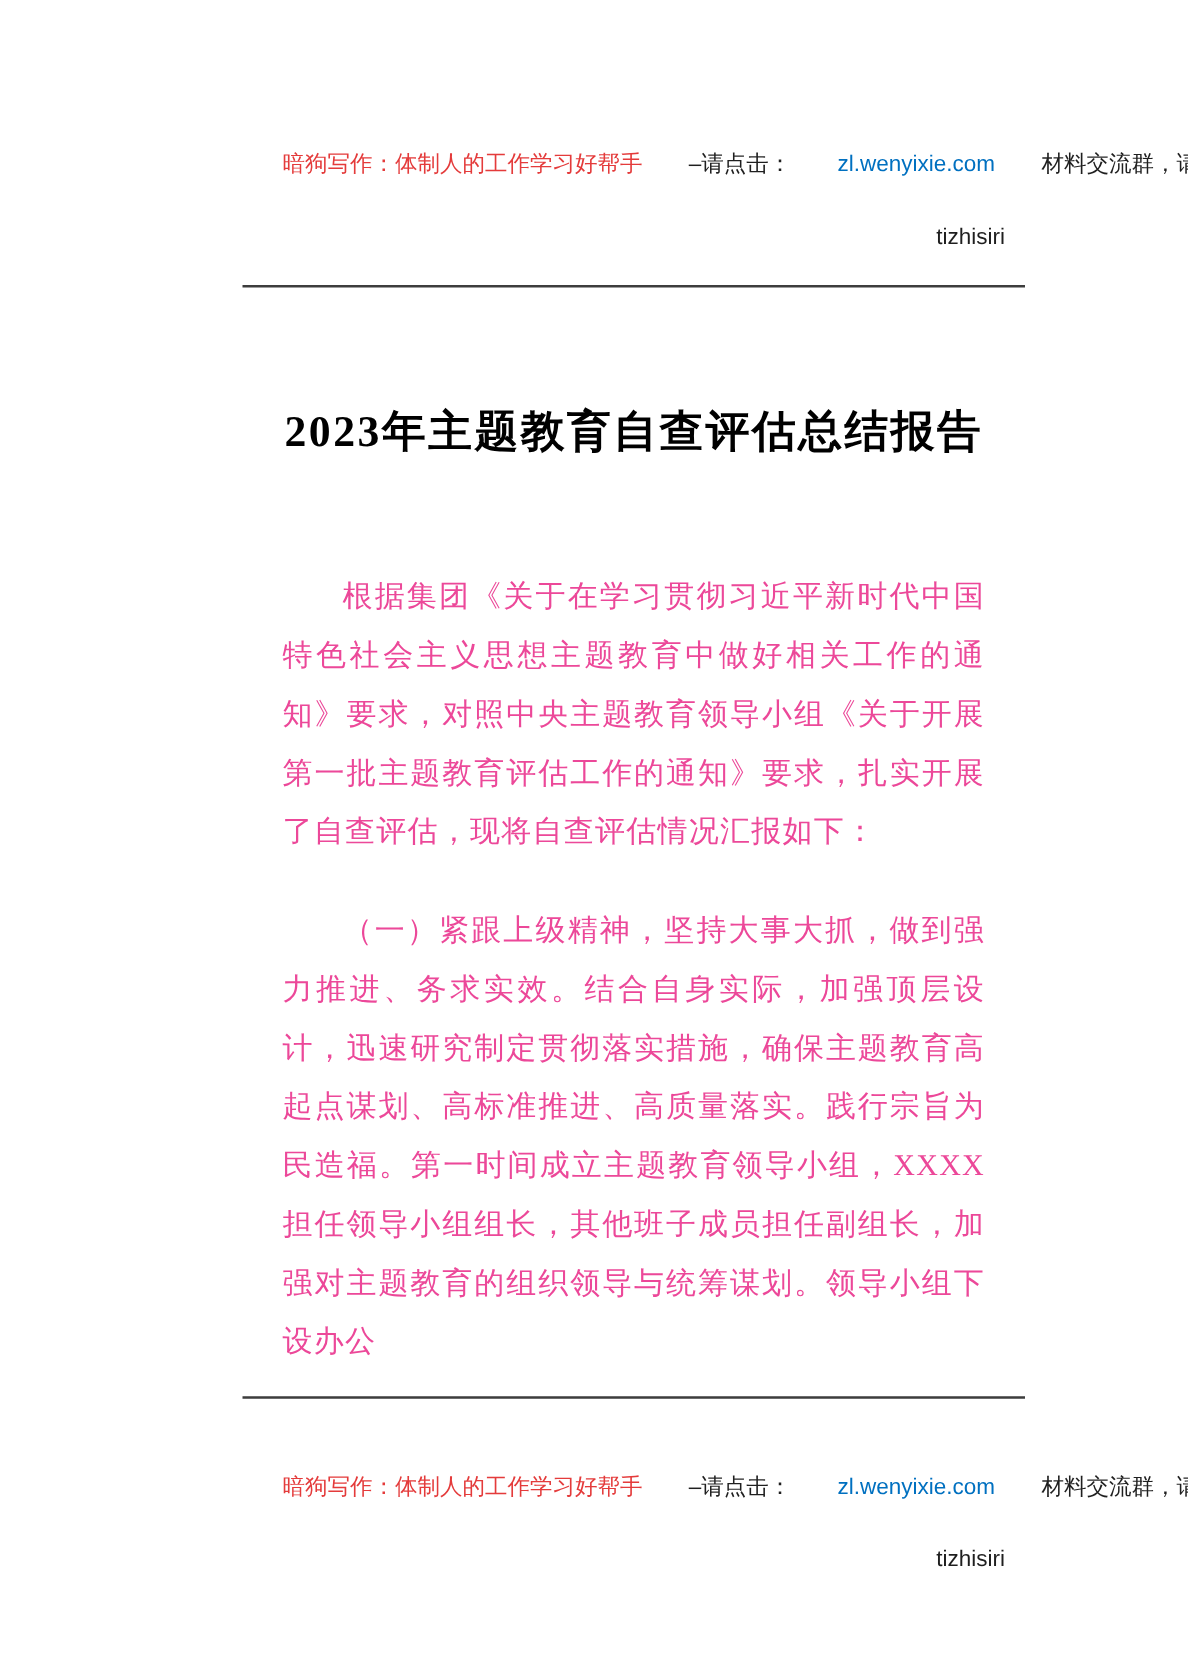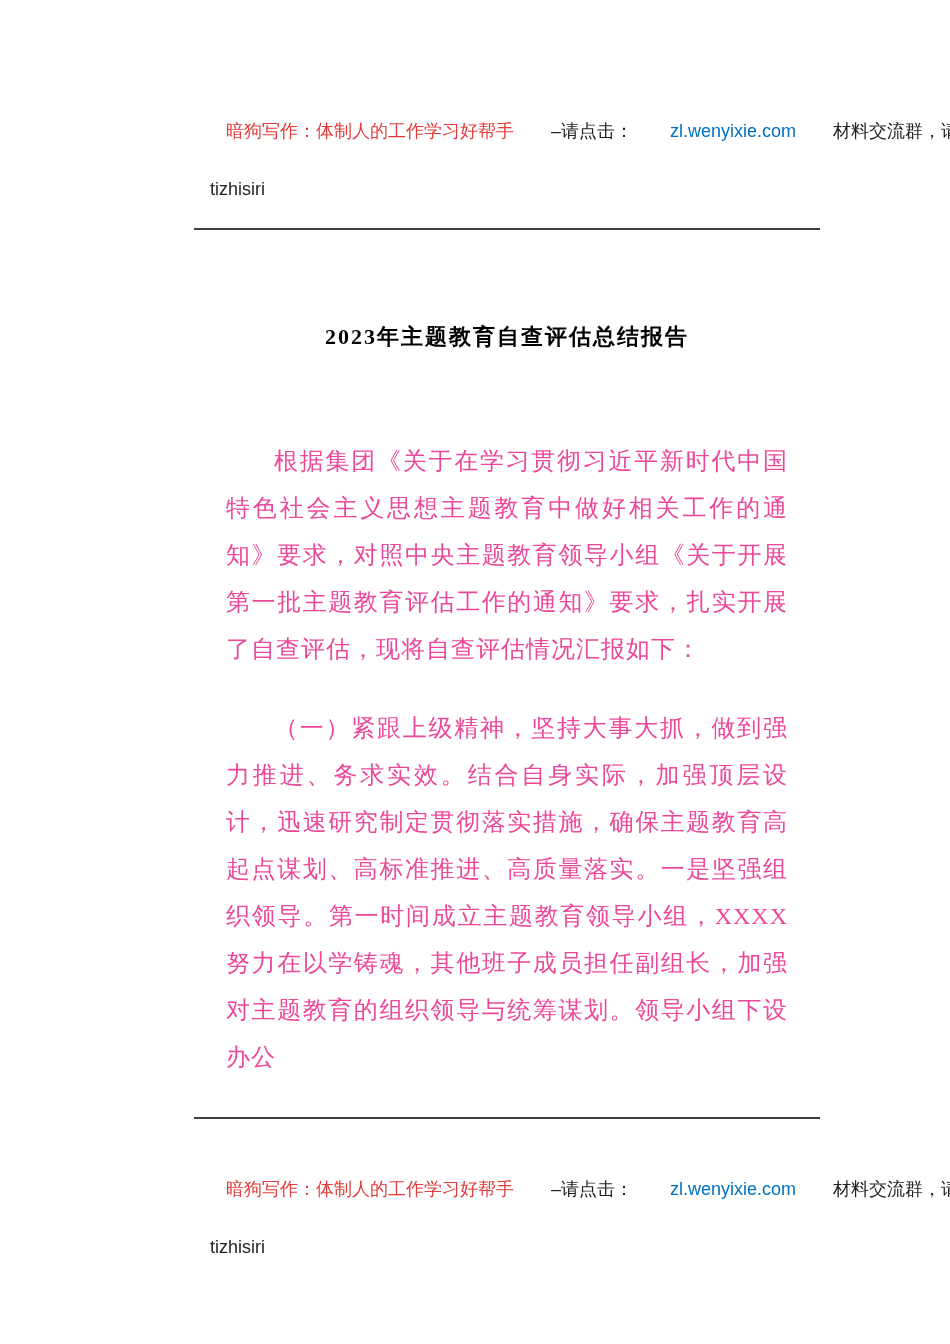--- a/index.html
+++ b/index.html
@@ -19,39 +19,39 @@
   
   .header-band { padding:54px 146px 0; }
   .band-line1 {
     text-align:center;
     font-family:"Liberation Sans", sans-serif;
     font-size:18px; line-height:27px;
     color:#1f1f1f;
     white-space:nowrap;
   }
   .band-line2 {
-    text-align:left;
+    text-align:right;
     font-family:"Liberation Sans", sans-serif;
     font-size:18px; line-height:25px;
     color:#1f1f1f;
   }
   .brand-red { color:#e43b3b; }
   a.promo-link { color:#0070c0; text-decoration:none; cursor:pointer; }
   .rule {
     height:0;
     border-top:2px solid #3d3d3d;
     margin-top:10px;
   }
 
   
   .doc-title {
     margin:44px 146px 0;
     text-align:center;
     font-family:"Liberation Serif", serif;
-    font-size:22px;
+    font-size:35px;
     font-weight:700;
     letter-spacing:2px;
     color:#000;
   }
   .doc-body { margin:38px 146px 0; }
   .para {
     font-family:"Liberation Serif", serif;
     font-size:24px;
     line-height:47px;
     letter-spacing:1px;
@@ -92,21 +92,21 @@
       <span class="dark">材料交流群，请+V：</span>
     </div>
     <div class="band-line2">tizhisiri</div>
     <div class="rule"></div>
   </div>
 
   <h1 class="doc-title">2023年主题教育自查评估总结报告</h1>
 
   <div class="doc-body">
     <p class="para">根据集团《关于在学习贯彻习近平新时代中国特色社会主义思想主题教育中做好相关工作的通知》要求，对照中央主题教育领导小组《关于开展第一批主题教育评估工作的通知》要求，扎实开展了自查评估，现将自查评估情况汇报如下：</p>
-    <p class="para">（一）紧跟上级精神，坚持大事大抓，做到强力推进、务求实效。结合自身实际，加强顶层设计，迅速研究制定贯彻落实措施，确保主题教育高起点谋划、高标准推进、高质量落实。一是坚强组织领导。第一时间成立主题教育领导小组，XXXX 努力在以学铸魂，其他班子成员担任副组长，加强对主题教育的组织领导与统筹谋划。领导小组下设办公</p>
+    <p class="para">（一）紧跟上级精神，坚持大事大抓，做到强力推进、务求实效。结合自身实际，加强顶层设计，迅速研究制定贯彻落实措施，确保主题教育高起点谋划、高标准推进、高质量落实。践行宗旨为民造福。第一时间成立主题教育领导小组，XXXX 担任领导小组组长，其他班子成员担任副组长，加强对主题教育的组织领导与统筹谋划。领导小组下设办公</p>
   </div>
 
   <div class="footer-band">
     <div class="rule rule-footer"></div>
     <div class="band-line1">
       <span class="brand-red">暗狗写作：体制人的工作学习好帮手</span>
       <span class="dark">–请点击：</span>
       <a class="promo-link">zl.wenyixie.com</a>
       <span class="dark">材料交流群，请+V：</span>
     </div>

